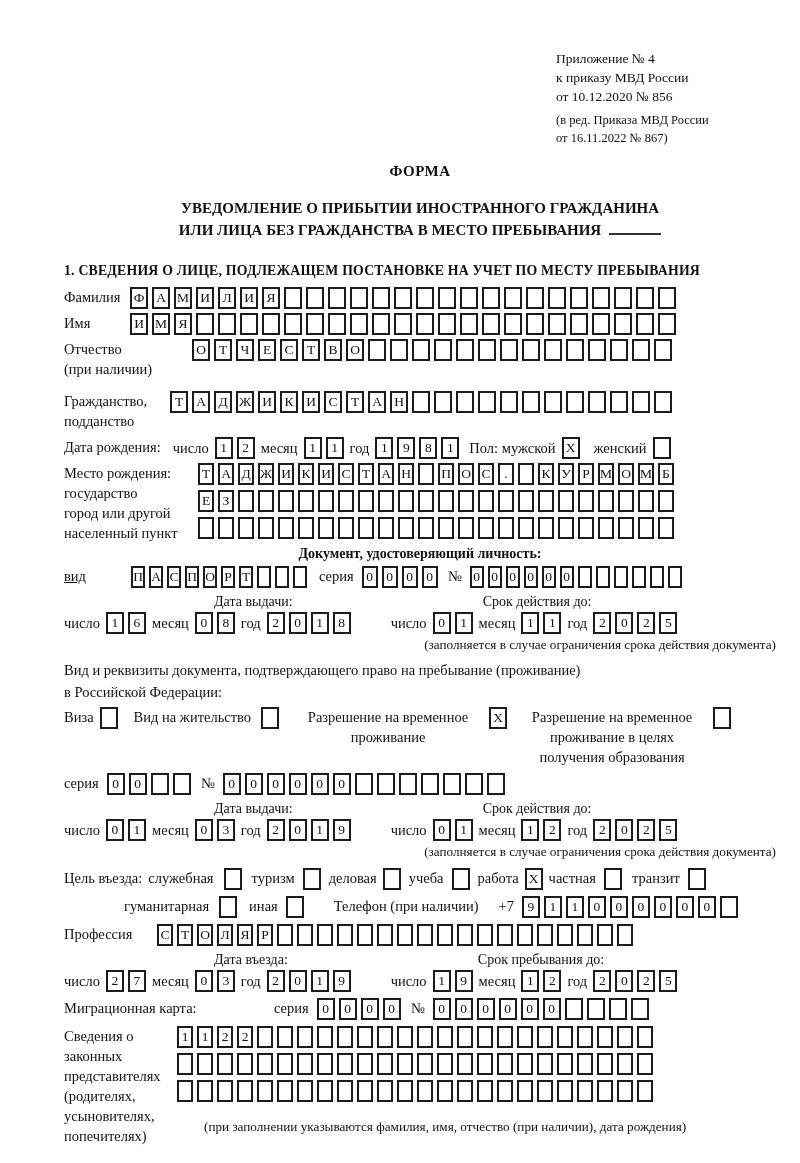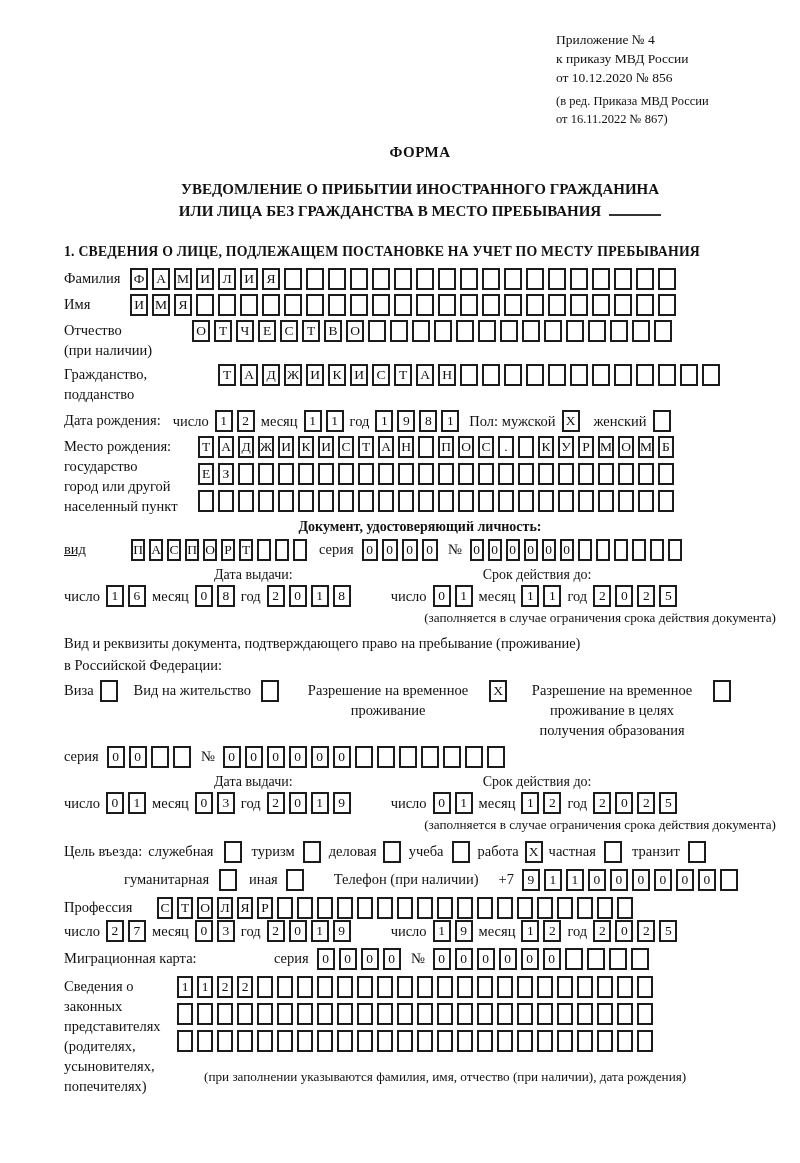--- a/index.html
+++ b/index.html
@@ -5,21 +5,21 @@
   * { box-sizing: border-box; margin: 0; padding: 0; }
   html, body { background: #ffffff; }
   body {
     width: 800px; height: 1163px; overflow: hidden;
     font-family: "Liberation Serif", "DejaVu Serif", serif;
     color: #111; font-size: 14.5px;
   }
   .page { width: 800px; padding: 30px 24px 0 64px; }
 
   
-  .appendix { margin-left: 492px; font-size: 13.5px; line-height: 19px; }
+  .appendix { margin-left: 492px; font-size: 13.5px; line-height: 19px; margin-top: 19px; }
   .appendix .amend { font-size: 12.5px; line-height: 18px; margin-top: 5px; }
   .form-label { text-align: center; font-weight: bold; font-size: 15px; margin-top: 16px; letter-spacing: .5px; }
 
   .title { text-align: center; font-weight: bold; font-size: 15px; line-height: 22px; margin-top: 17px; }
   .title .blank { display: inline-block; width: 52px; border-bottom: 2px solid #333; height: 12px; margin-left: 8px; }
 
   .sec-heading { font-weight: bold; font-size: 13.8px; margin-top: 22px; letter-spacing: .2px; }
 
   
   .frow { display: flex; align-items: flex-start; margin-top: 4px; }
@@ -162,21 +162,21 @@
         <span class="cell"></span>
         <span class="cell"></span>
         <span class="cell"></span>
         <span class="cell"></span>
         <span class="cell"></span>
         <span class="cell"></span>
         <span class="cell"></span>
       </span>
   </div>
 
-  <div class="frow" style="margin-top:4px;gap:48px;">
+  <div class="frow" style="margin-top:12px;">
     <span class="lbl-col w106">
       <span>Гражданство,</span>
       <span>подданство</span>
     </span>
     <span class="cells">
         <span class="cell">Т</span>
         <span class="cell">А</span>
         <span class="cell">Д</span>
         <span class="cell">Ж</span>
         <span class="cell">И</span>
@@ -596,20 +596,24 @@
         <span class="cell"></span>
         <span class="cell"></span>
         <span class="cell"></span>
         <span class="cell"></span>
         <span class="cell"></span>
         <span class="cell"></span>
         <span class="cell"></span>
       </span>
   </div>
 
+  <div class="labels-row mt8">
+    <span class="ml150">Дата въезда:</span>
+    <span class="ml190">Срок пребывания до:</span>
+  </div>
 
   <div class="frow" style="margin-top:1px;">
     <span class="dc">
       <span class="lbl">число</span>
       <span class="cells">
           <span class="cell">2</span>
           <span class="cell">7</span>
         </span>
       <span class="lbl">месяц</span>
       <span class="cells">

